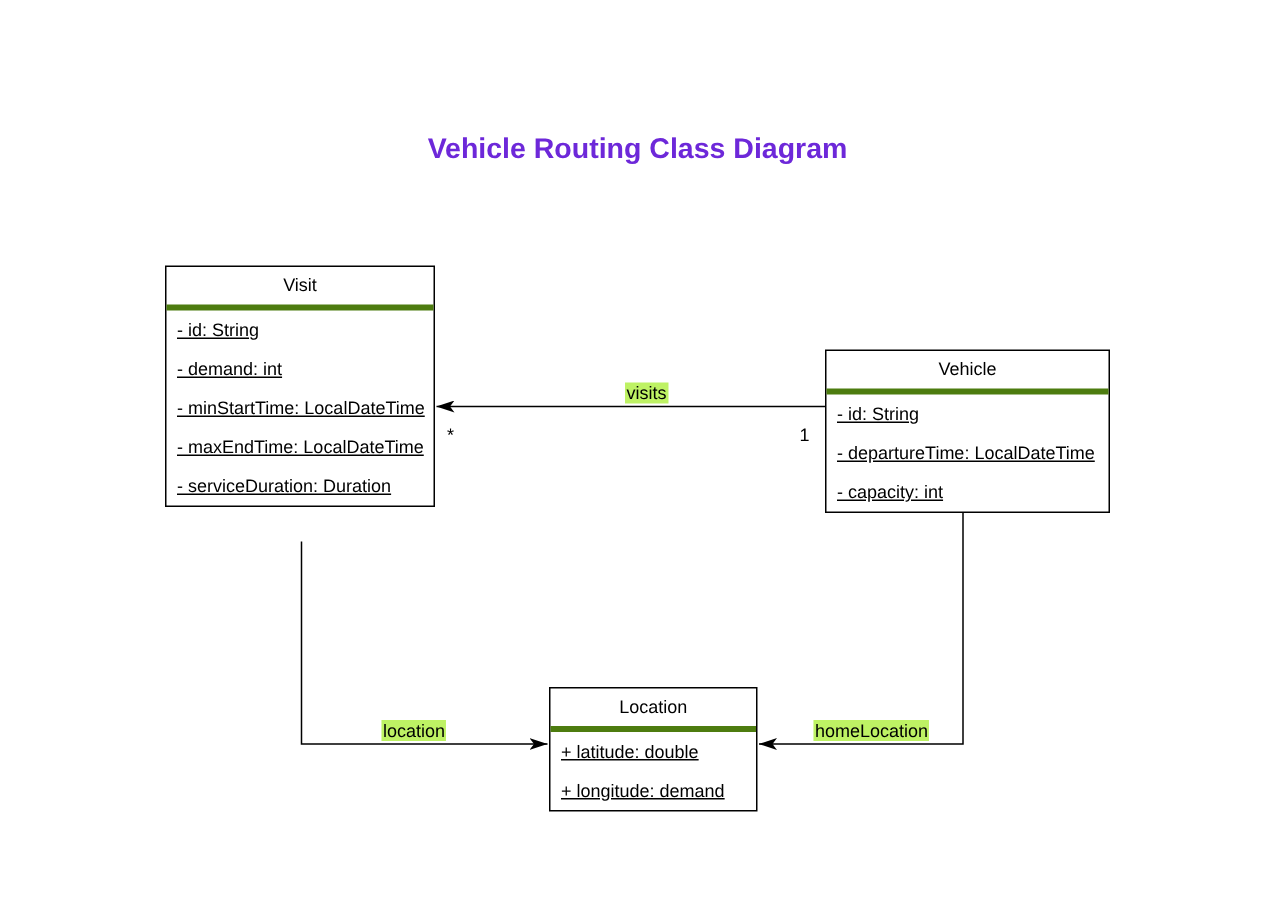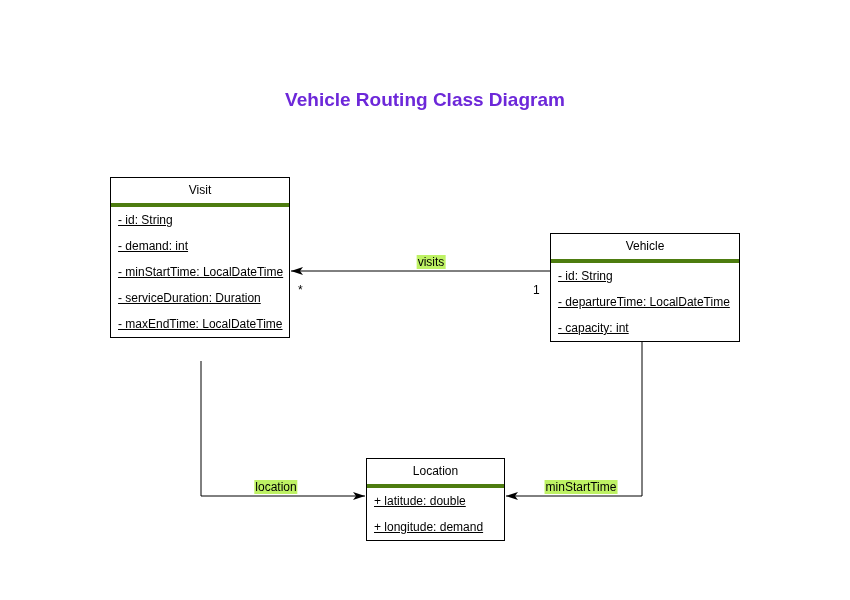--- a/index.html
+++ b/index.html
@@ -97,22 +97,22 @@
     <path d="M201 361 L201 496 L365 496" stroke="#000000" stroke-width="1" fill="none" marker-end="url(#arrow)"></path>
     <path d="M642 322 L642 496 L506 496" stroke="#000000" stroke-width="1" fill="none" marker-end="url(#arrow)"></path>
   </svg>
 
   <div id="class-visit" class="uml-class">
     <div class="uml-class-name">Visit</div>
     <div class="uml-attrs">
       <div class="uml-attr">- id: String</div>
       <div class="uml-attr">- demand: int</div>
       <div class="uml-attr">- minStartTime: LocalDateTime</div>
+      <div class="uml-attr">- maxEndTime: LocalDateTime</div>
       <div class="uml-attr">- serviceDuration: Duration</div>
-      <div class="uml-attr">- maxEndTime: LocalDateTime</div>
     </div>
   </div>
 
   <div id="class-vehicle" class="uml-class">
     <div class="uml-class-name">Vehicle</div>
     <div class="uml-attrs">
       <div class="uml-attr">- id: String</div>
       <div class="uml-attr">- departureTime: LocalDateTime</div>
       <div class="uml-attr">- capacity: int</div>
     </div>
@@ -123,15 +123,15 @@
     <div class="uml-attrs">
       <div class="uml-attr">+ latitude: double</div>
       <div class="uml-attr">+ longitude: demand</div>
     </div>
   </div>
 
   <div id="label-visits" class="edge-label">visits</div>
   <div id="mult-visit-end" class="multiplicity">*</div>
   <div id="mult-vehicle-end" class="multiplicity">1</div>
   <div id="label-location" class="edge-label">location</div>
-  <div id="label-homelocation" class="edge-label">minStartTime</div>
+  <div id="label-homelocation" class="edge-label">homeLocation</div>
 
 </div>
 
 </body></html>

